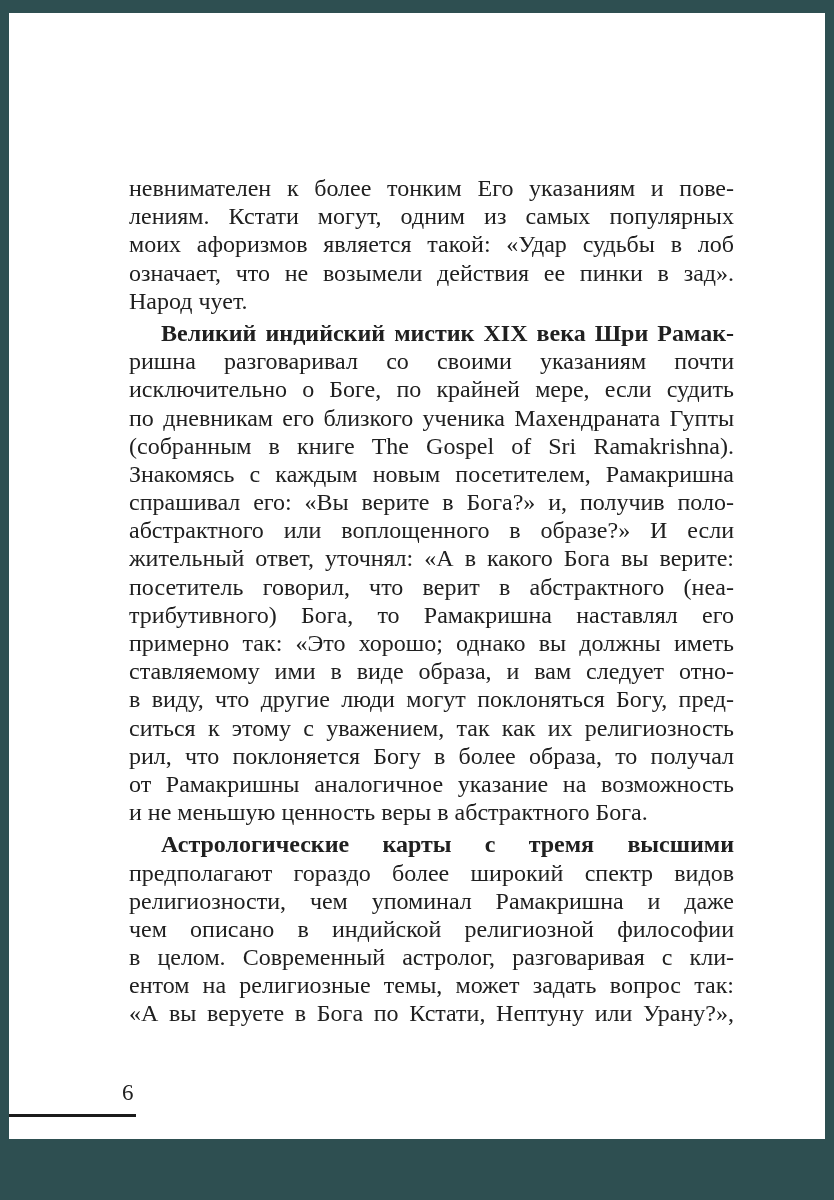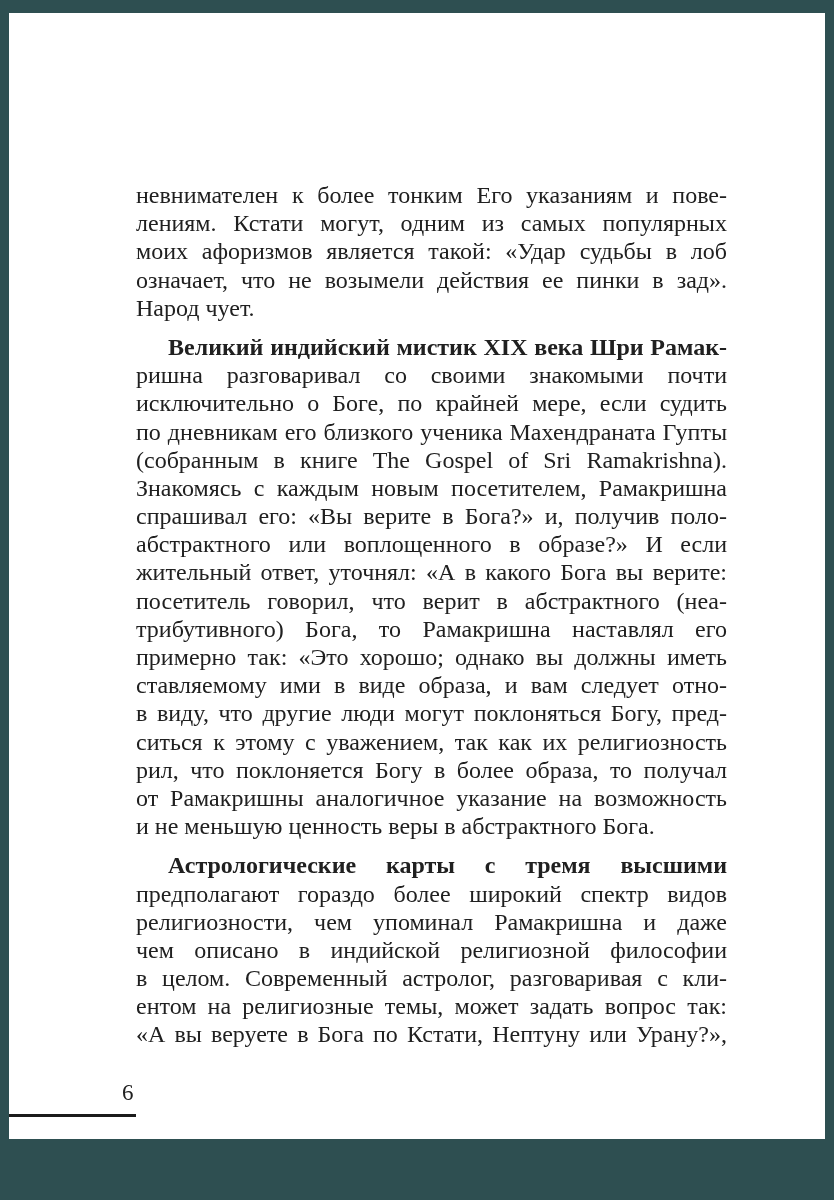--- a/index.html
+++ b/index.html
@@ -34,21 +34,21 @@
   }
 
   .text-column {
     position: absolute;
     left: 125px;
     top: 170px;
     width: 613px;
     color: var(--text-color, #202020);
     z-index: 2;
   }
-  .paragraph { margin: 11px; padding: 0; }
+  .paragraph { margin: 4px; padding: 0; }
   .line {
     font-size: 24px;
     line-height: 28.2px;
     height: 28.2px;
     overflow: hidden;
     text-align: justify;
     text-align-last: justify;
     text-justify: inter-word;
   }
   .line.flush-left { text-align-last: left; }
@@ -87,21 +87,21 @@
   <div class="text-column">
       <div class="paragraph">
         <div class="line">невнимателен к более тонким Его указаниям и пове-</div>
         <div class="line">лениям. Кстати могут, одним из самых популярных</div>
         <div class="line">моих афоризмов является такой: «Удар судьбы в лоб</div>
         <div class="line">означает, что не возымели действия ее пинки в зад».</div>
         <div class="line flush-left">Народ чует.</div>
       </div>
       <div class="paragraph">
         <div class="line indent">Великий индийский мистик XIX века Шри Рамак-</div>
-        <div class="line">ришна разговаривал со своими знакомыми почти</div>
+        <div class="line">ришна разговаривал со своими указаниям почти</div>
         <div class="line">исключительно о Боге, по крайней мере, если судить</div>
         <div class="line">по дневникам его близкого ученика Махендраната Гупты</div>
         <div class="line">(собранным в книге The Gospel of Sri Ramakrishna).</div>
         <div class="line">Знакомясь с каждым новым посетителем, Рамакришна</div>
         <div class="line">спрашивал его: «Вы верите в Бога?» и, получив поло-</div>
         <div class="line">абстрактного или воплощенного в образе?» И если</div>
         <div class="line">жительный ответ, уточнял: «А в какого Бога вы верите:</div>
         <div class="line">посетитель говорил, что верит в абстрактного (неа-</div>
         <div class="line">трибутивного) Бога, то Рамакришна наставлял его</div>
         <div class="line">примерно так: «Это хорошо; однако вы должны иметь</div>

